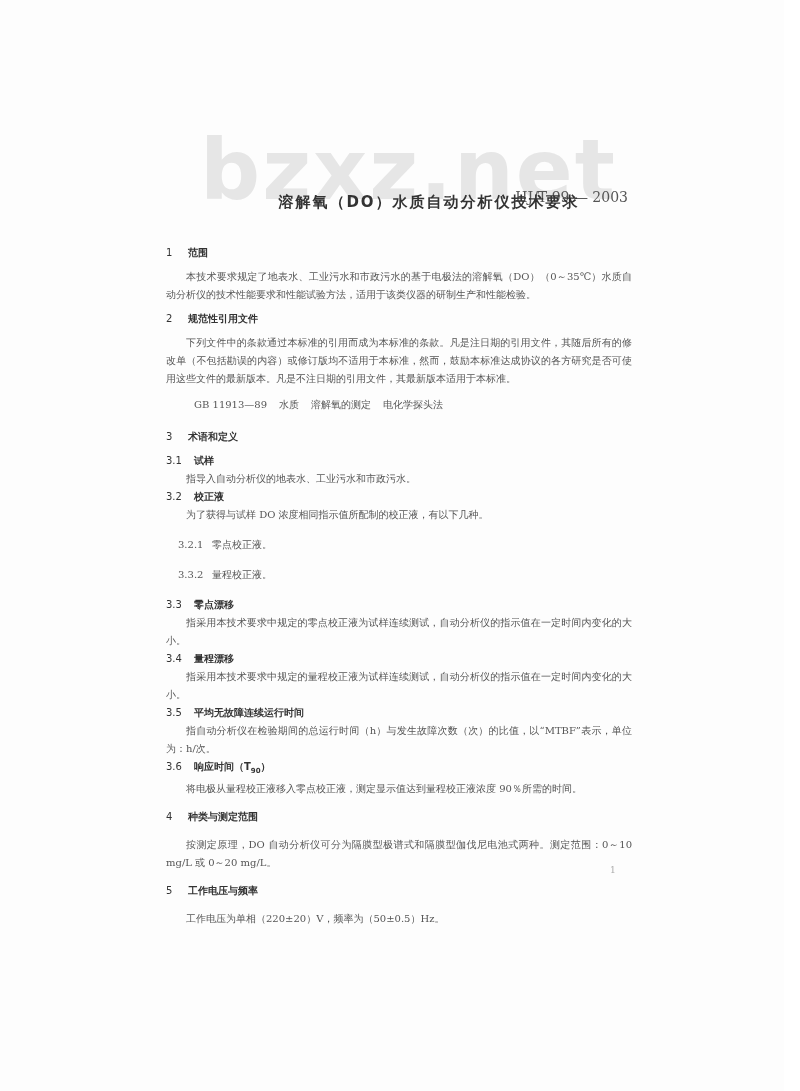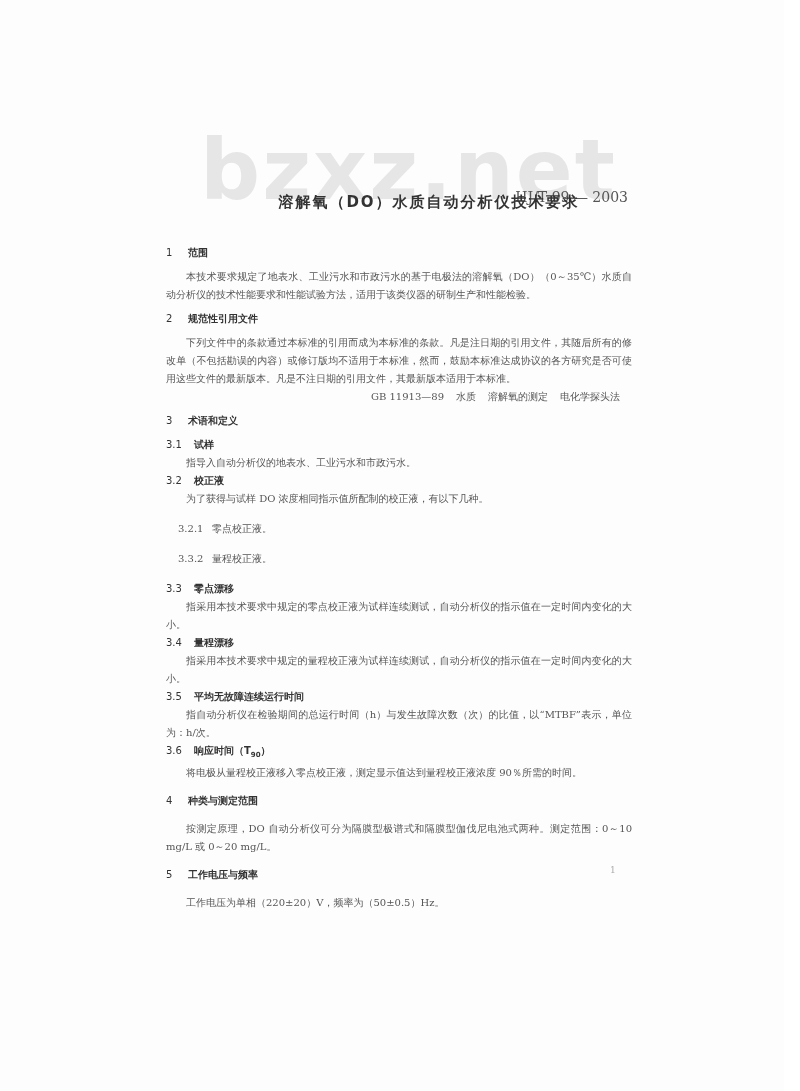--- a/index.html
+++ b/index.html
@@ -82,24 +82,23 @@
     .sub .num {
       width: 28px;
     }
     .p {
       margin: 0;
       text-indent: 20px;
       text-align: justify;
       color: #555;
     }
     .ref {
-      margin: 0;
+      margin: 8px;
       padding-left: 20px;
       color: #555;
-      text-align: right;
     }
     .ref span { margin-right: 12px; }
     .gap-s { height: 6px; }
     .gap-m { height: 10px; }
     .subsub {
       margin: 12px;
       color: #555;
     }
     .subsub .num {
       display: inline-block;

